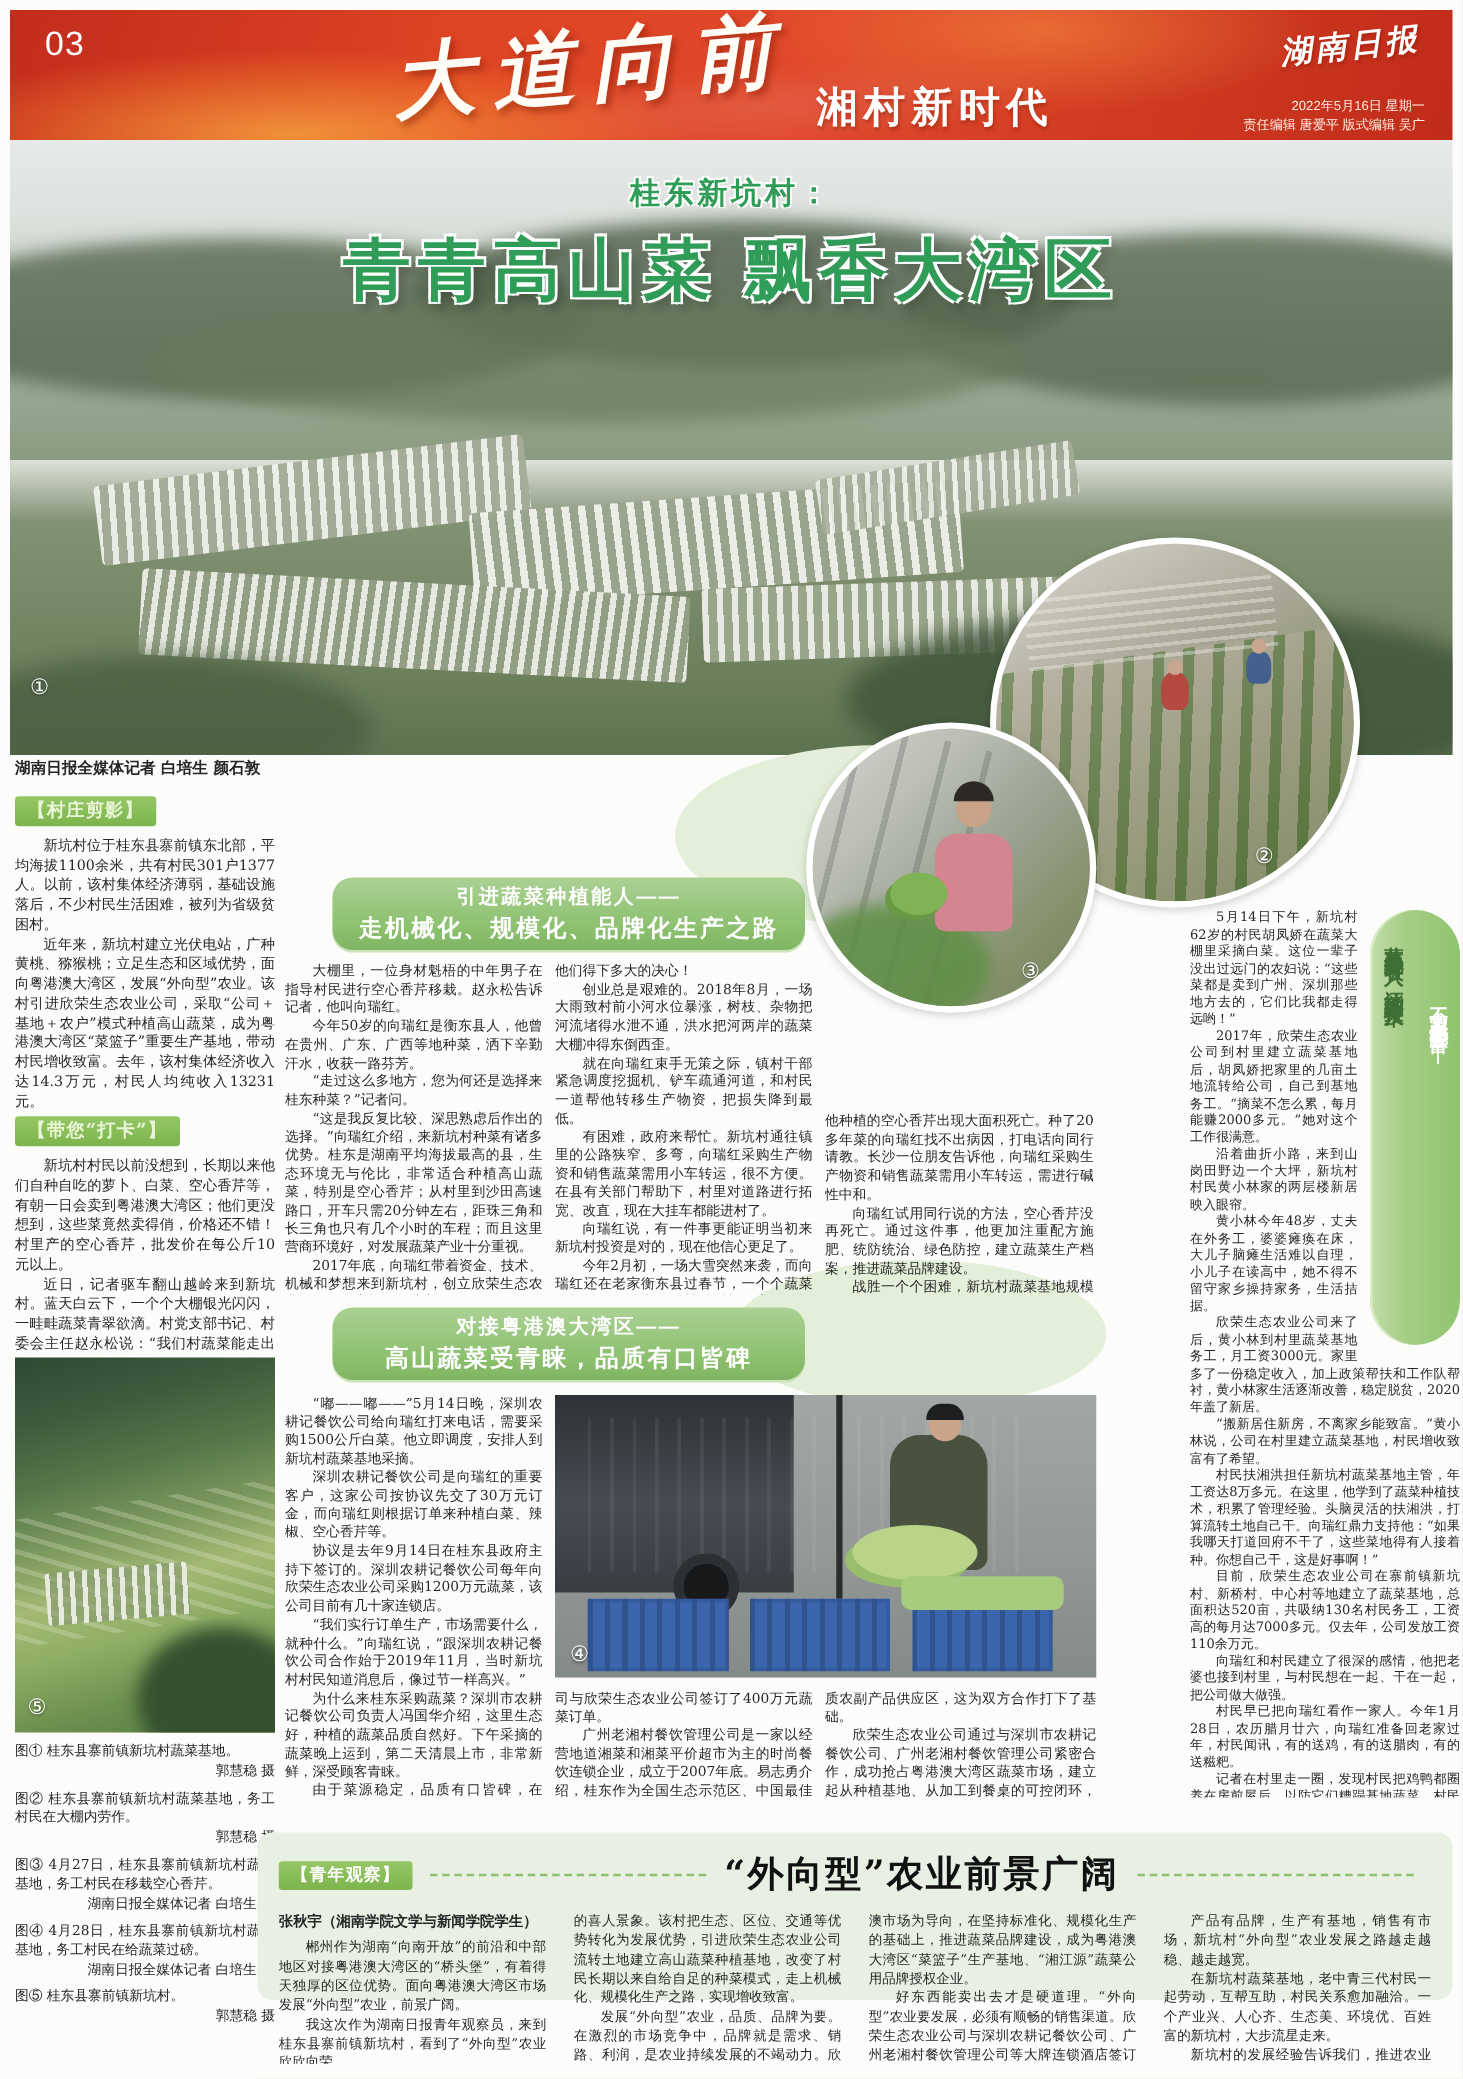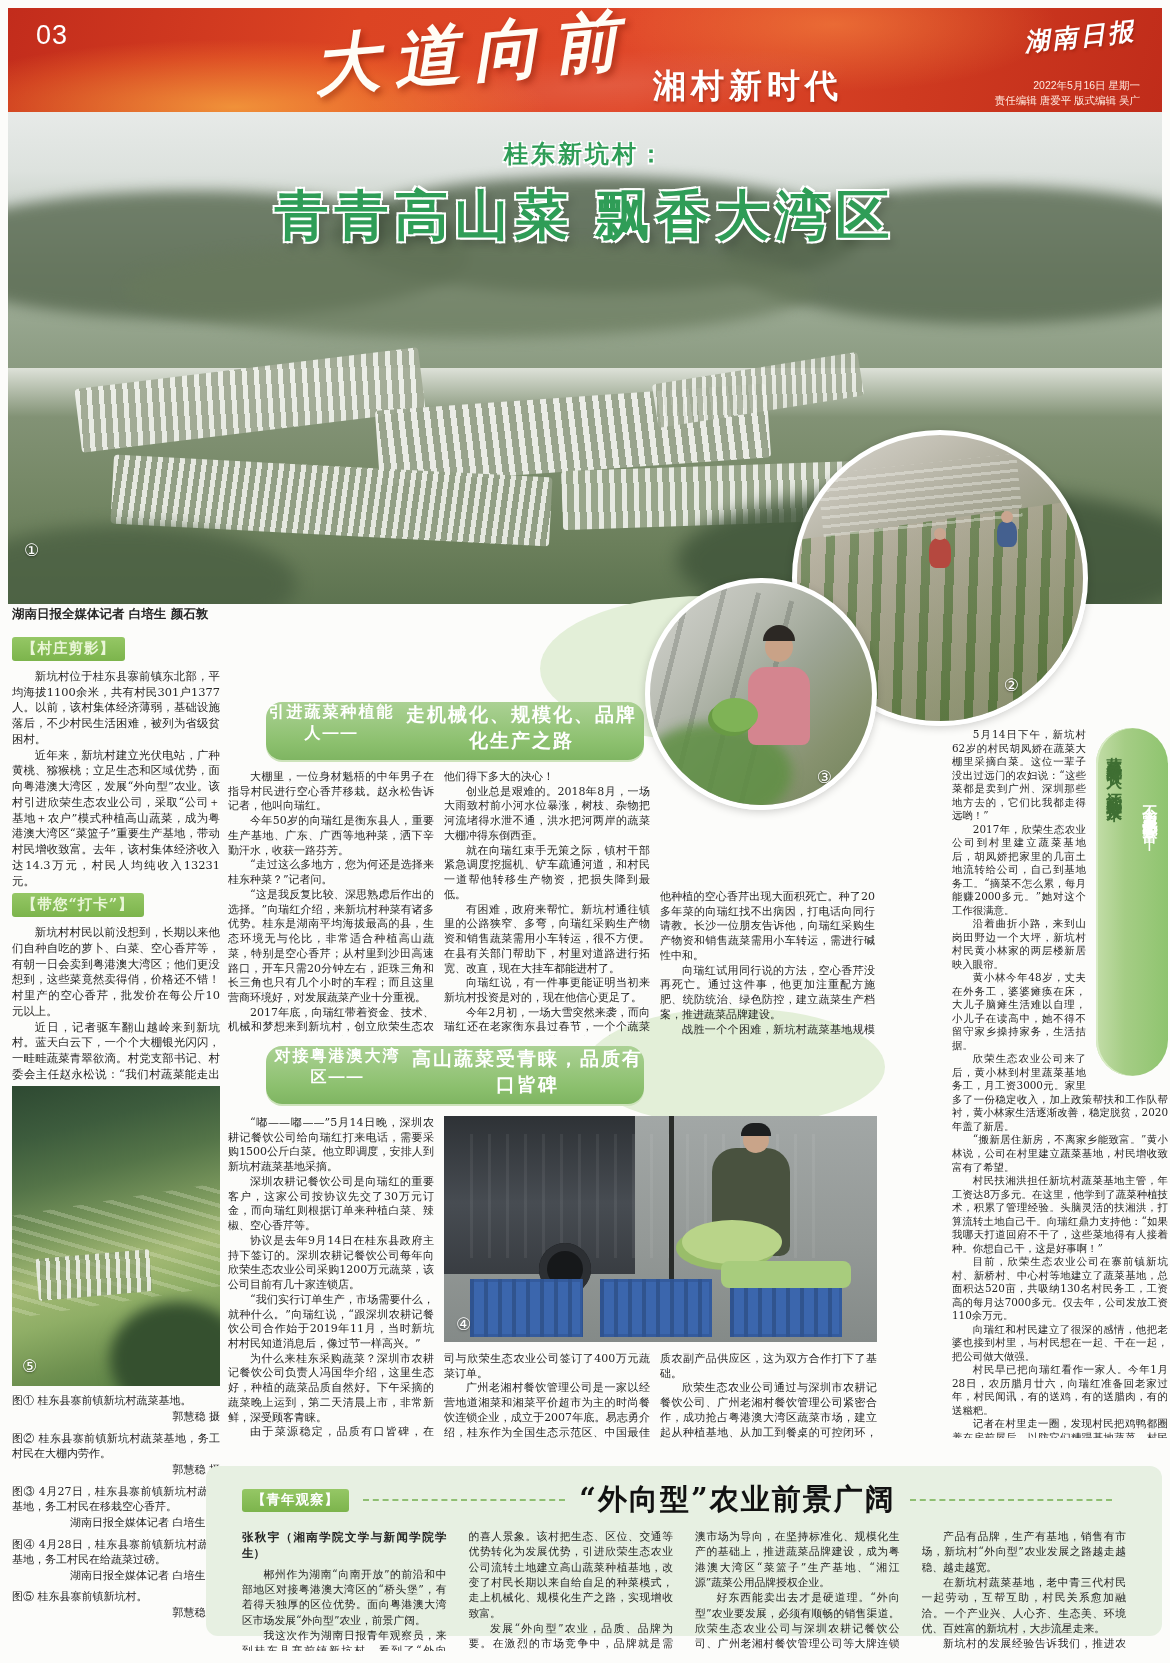--- a/index.html
+++ b/index.html
@@ -86,21 +86,21 @@
   .photo5 .wood{position:absolute;right:-12%;bottom:-10%;width:65%;height:38%;border-radius:50%;background:#35502f;filter:blur(7px);}
   
   .captions{position:absolute;left:12px;top:1394px;width:208px;z-index:2;font-size:11px;line-height:1.36;}
   .cap{margin-bottom:7px;}
   .cap-text{font-weight:normal;text-align:justify;display:block;}
   .cap-credit{text-align:right;margin-top:1px;}
   
   .sec-banner{position:absolute;width:378px;height:58px;z-index:5;border-radius:16px;
       background:linear-gradient(180deg,#abd194 0%,#8cc06e 70%,#7fb562 100%);
       color:#fff;text-align:center;font-family:"Liberation Sans",sans-serif;font-weight:bold;
-      display:flex;flex-direction:row;justify-content:center;gap:2px;box-shadow:0 2px 0 #cde3bb;}
+      display:flex;flex-direction:column;justify-content:center;gap:2px;box-shadow:0 2px 0 #cde3bb;}
   .b1{left:266px;top:702px;}
   .b2{left:266px;top:1046px;}
   .sb-l1{font-size:16px;letter-spacing:2px;}
   .sb-l2{font-size:19px;letter-spacing:2px;}
   
   .artcol{position:absolute;font-size:11px;line-height:1.34;text-align:justify;overflow:hidden;z-index:3;}
   .artcol .para{margin:0;text-indent:2em;}
   .cont .para:first-child{text-indent:0;}
   .a1c1{left:228px;top:770px;width:206px;height:266px;}
   .a1c2{left:444px;top:770px;width:206px;height:266px;}
@@ -129,22 +129,22 @@
   .sidebar{position:absolute;left:952px;top:728px;width:216px;height:710px;overflow:hidden;z-index:3;
       font-size:10.4px;line-height:1.3;text-align:justify;}
   .sidebar .para{margin:0;text-indent:2em;}
   .vbar{float:right;width:72px;height:348px;margin:0 0 10px 10px;border-radius:36px;position:relative;
       background:linear-gradient(90deg,#c3dda8 0%,#a5cd85 40%,#8fc46f 100%);box-shadow:inset 2px 0 0 #d9ecc6;}
   .vb-eyebrow{position:absolute;right:8px;top:66px;writing-mode:vertical-rl;font-weight:bold;color:#fff;
       font-size:15px;letter-spacing:3px;font-family:"Liberation Sans",sans-serif;}
   .vb-title{position:absolute;left:8px;top:16px;writing-mode:vertical-rl;font-weight:bold;color:#3f6f33;
       font-size:15.5px;letter-spacing:2px;font-family:"Liberation Sans",sans-serif;}
   
-  .observer{position:absolute;left:206px;top:1466px;width:956px;height:170px;background:#e7f0e2;border-radius:12px;
-      box-sizing:border-box;padding:14px 36px 10px;z-index:3;}
+  .observer{position:absolute;left:206px;top:1466px;width:956px;height:134px;background:#e7f0e2;border-radius:12px;
+      box-sizing:border-box;padding:14px 17px 10px;z-index:3;}
   .obs-head{display:flex;align-items:center;margin-bottom:9px;}
   .obs-tag{background:linear-gradient(180deg,#95c765,#7cb44c);color:#fff;font-weight:bold;font-size:13.5px;
       padding:2px 10px 3px;border-radius:3px;letter-spacing:1px;white-space:nowrap;}
   .dash{flex:1;border-top:2px dashed #8fbf72;height:0;margin:0 14px;}
   .obs-title{font-size:29px;font-weight:bold;letter-spacing:2px;color:#111;white-space:nowrap;}
   .obs-cols{display:flex;gap:22px;}
   .obs-col{flex:1;font-size:10.8px;line-height:1.42;text-align:justify;overflow:hidden;height:122px;}
   .obs-col .para{margin:0;text-indent:2em;}
   .obs-author{font-weight:bold;font-size:11.5px;margin-bottom:5px;}
 </style>
@@ -255,21 +255,21 @@
       <div class="cap-credit">郭慧稳 摄</div>
     </div>
   </div>
 
   <div class="sec-banner b1">
     <div class="sb-l1">引进蔬菜种植能人——</div>
     <div class="sb-l2">走机械化、规模化、品牌化生产之路</div>
   </div>
   <div class="artcol a1c1">
       <p class="para">大棚里，一位身材魁梧的中年男子在指导村民进行空心香芹移栽。赵永松告诉记者，他叫向瑞红。</p>
-      <p class="para">今年50岁的向瑞红是衡东县人，重要生产基地、广东、广西等地种菜，洒下辛勤汗水，收获一路芬芳。</p>
+      <p class="para">今年50岁的向瑞红是衡东县人，他曾在贵州、广东、广西等地种菜，洒下辛勤汗水，收获一路芬芳。</p>
       <p class="para">“走过这么多地方，您为何还是选择来桂东种菜？”记者问。</p>
       <p class="para">“这是我反复比较、深思熟虑后作出的选择。”向瑞红介绍，来新坑村种菜有诸多优势。桂东是湖南平均海拔最高的县，生态环境无与伦比，非常适合种植高山蔬菜，特别是空心香芹；从村里到沙田高速路口，开车只需20分钟左右，距珠三角和长三角也只有几个小时的车程；而且这里营商环境好，对发展蔬菜产业十分重视。</p>
       <p class="para">2017年底，向瑞红带着资金、技术、机械和梦想来到新坑村，创立欣荣生态农业公司，开启新的创业之路。</p>
     </div>
   <div class="artcol a1c2 cont">
       <p class="para">他们得下多大的决心！</p>
       <p class="para">创业总是艰难的。2018年8月，一场大雨致村前小河水位暴涨，树枝、杂物把河流堵得水泄不通，洪水把河两岸的蔬菜大棚冲得东倒西歪。</p>
       <p class="para">就在向瑞红束手无策之际，镇村干部紧急调度挖掘机、铲车疏通河道，和村民一道帮他转移生产物资，把损失降到最低。</p>
       <p class="para">有困难，政府来帮忙。新坑村通往镇里的公路狭窄、多弯，向瑞红采购生产物资和销售蔬菜需用小车转运，很不方便。在县有关部门帮助下，村里对道路进行拓宽、改直，现在大挂车都能进村了。</p>
       <p class="para">向瑞红说，有一件事更能证明当初来新坑村投资是对的，现在他信心更足了。</p>

